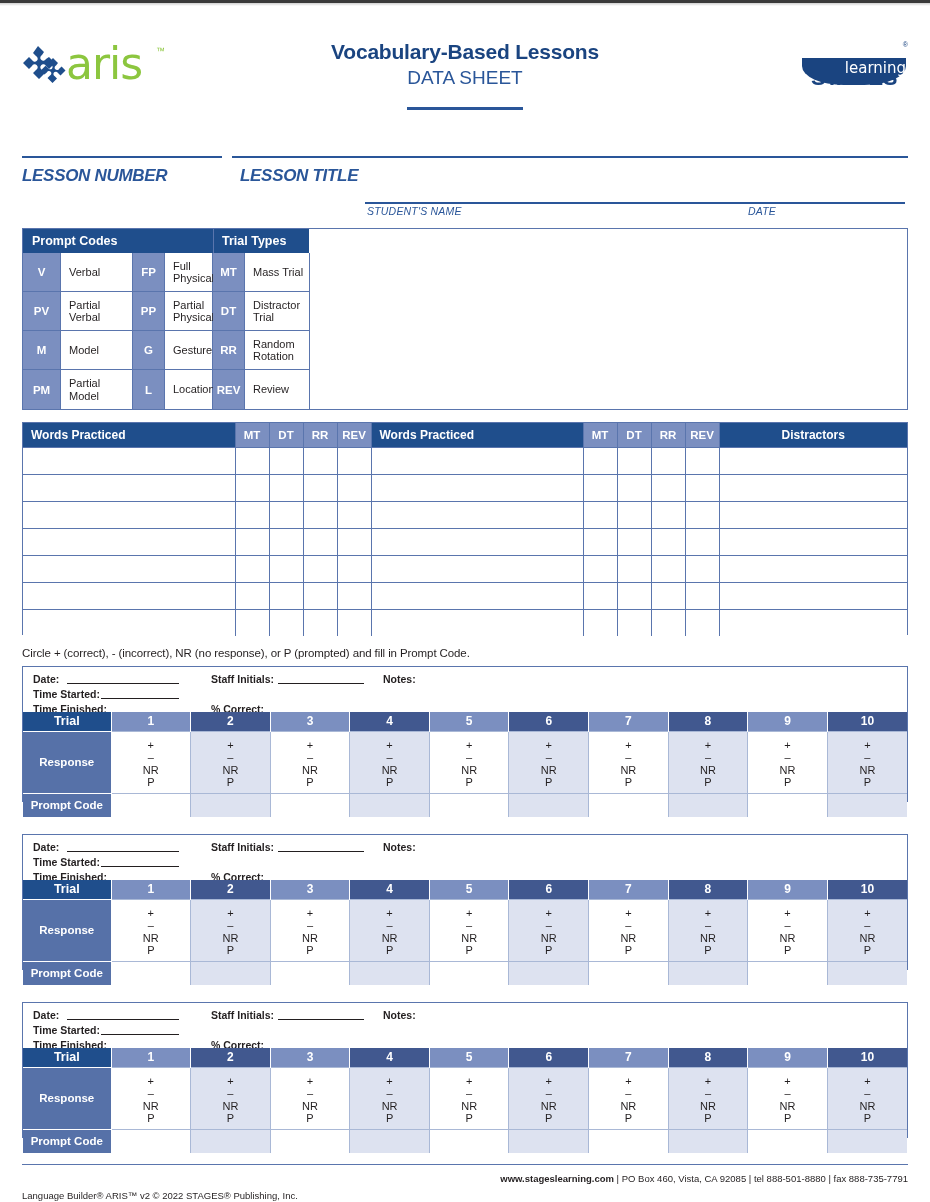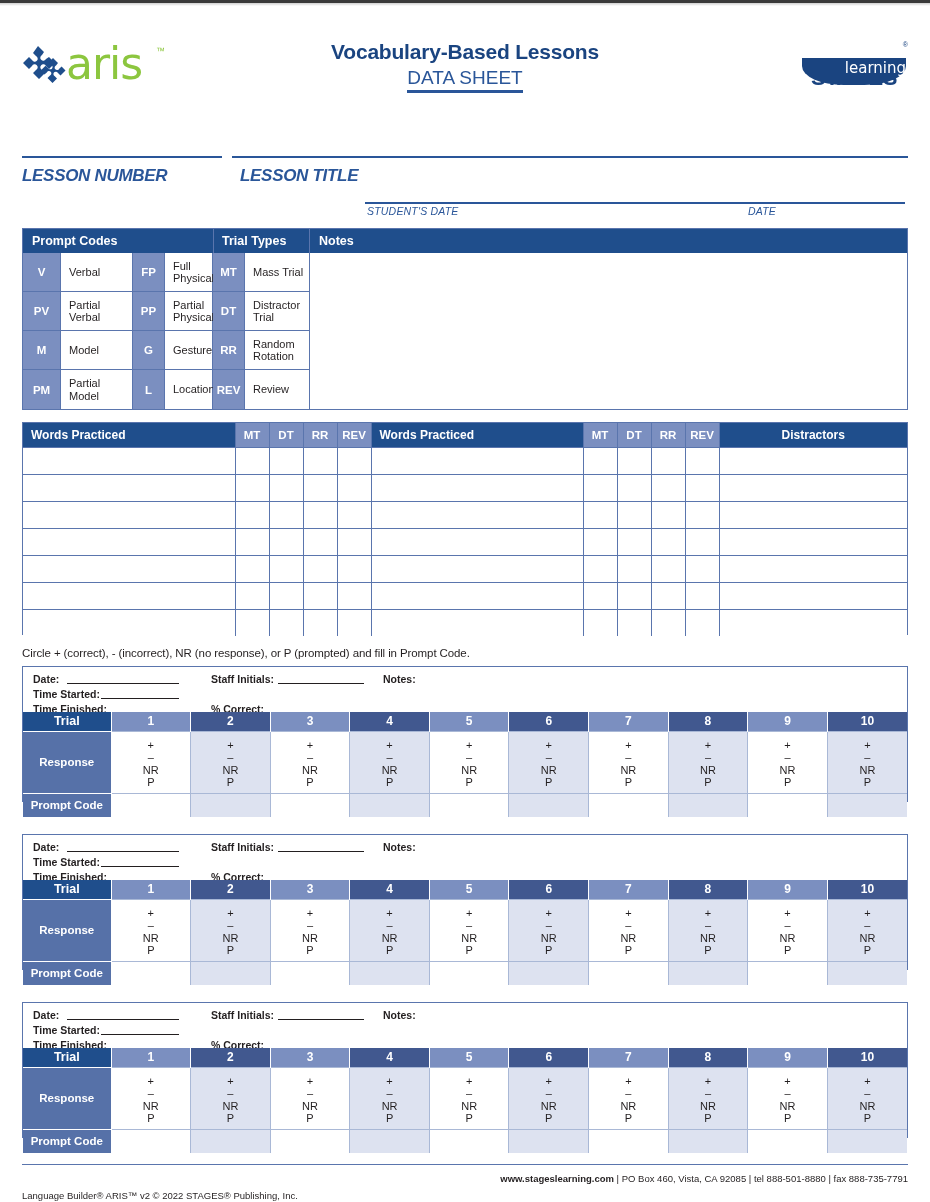--- a/index.html
+++ b/index.html
@@ -24,21 +24,21 @@
   .aris-logo { position:absolute; left:22px; top:22px; width:140px; height:48px; }
   .aris-mark { position:absolute; left:0; top:2px; width:44px; height:44px; }
   .aris-word { position:absolute; left:44px; top:-2px; font-size:44px; line-height:48px;
      color:#8cc63f; font-family:"DejaVu Sans", sans-serif; font-weight:400; letter-spacing:-1px; }
   .aris-tm { position:absolute; left:134px; top:4px; font-size:9px; color:#8cc63f; }
 
   .title-block { position:absolute; left:255px; top:20px; width:420px; text-align:center; }
   .main-title { font-size:21px; font-weight:bold; color:#1a4480; letter-spacing:-0.2px;
      font-family:"Liberation Sans", sans-serif; }
   .sub-title { display:inline-block; margin-top:3px; font-size:19px; color:#2a5699;
-     border-bottom:3px solid #2a5699; padding-bottom:1px; letter-spacing:0px; }
+     border-bottom:3px solid #2a5699; padding-bottom:18px; letter-spacing:0px; }
 
   .stages-logo { position:absolute; right:20px; top:20px; width:112px; height:48px; }
   .stages-word { position:absolute; left:0; top:0; width:112px; text-align:center;
      font-size:22px; font-weight:bold; color:#1a4480; letter-spacing:-0.5px;
      font-family:"Liberation Sans", sans-serif;margin-top:25px; }
   .stages-r { position:absolute; right:2px; top:1px; font-size:7px; color:#1a4480; }
   .stages-bucket { position:absolute; left:4px; top:18px; width:104px; height:27px;
      background:#1a4480; border-radius: 0 0 40% 40% / 0 0 70% 70%; }
   .stages-learning { position:absolute; left:4px; top:19px; width:104px; text-align:right;
      font-size:15px; color:#ffffff; font-family:"DejaVu Sans", sans-serif; letter-spacing:0px; }
@@ -161,28 +161,27 @@
 
   <div class="lesson-row">
     <div class="ln-rule" style="left:22px; width:200px;"></div>
     <div class="ln-rule" style="left:232px; width:676px;"></div>
     <div class="ln-label" style="left:22px; top:10px;">LESSON NUMBER</div>
     <div class="ln-label" style="left:240px; top:10px;">LESSON TITLE</div>
   </div>
 
   <div class="name-row">
     <div class="nm-rule"></div>
-    <div class="nm-label" style="left:367px;">STUDENT'S DATE</div>
+    <div class="nm-label" style="left:367px;">STUDENT'S NAME</div>
     <div class="nm-label" style="left:748px;">DATE</div>
   </div>
 
   <div class="codes-wrap">
     <div class="codes-hdr pc">Prompt Codes</div>
     <div class="codes-hdr tt">Trial Types</div>
-    <div class="codes-hdr nt">Notes</div>
 
     <div class="codes-body">
 
       <div class="code-col" style="left:0; width:38px;">
         <div class="code-cell abbr">V</div>
         <div class="code-cell abbr">PV</div>
         <div class="code-cell abbr">M</div>
         <div class="code-cell abbr">PM</div>
       </div>
 

